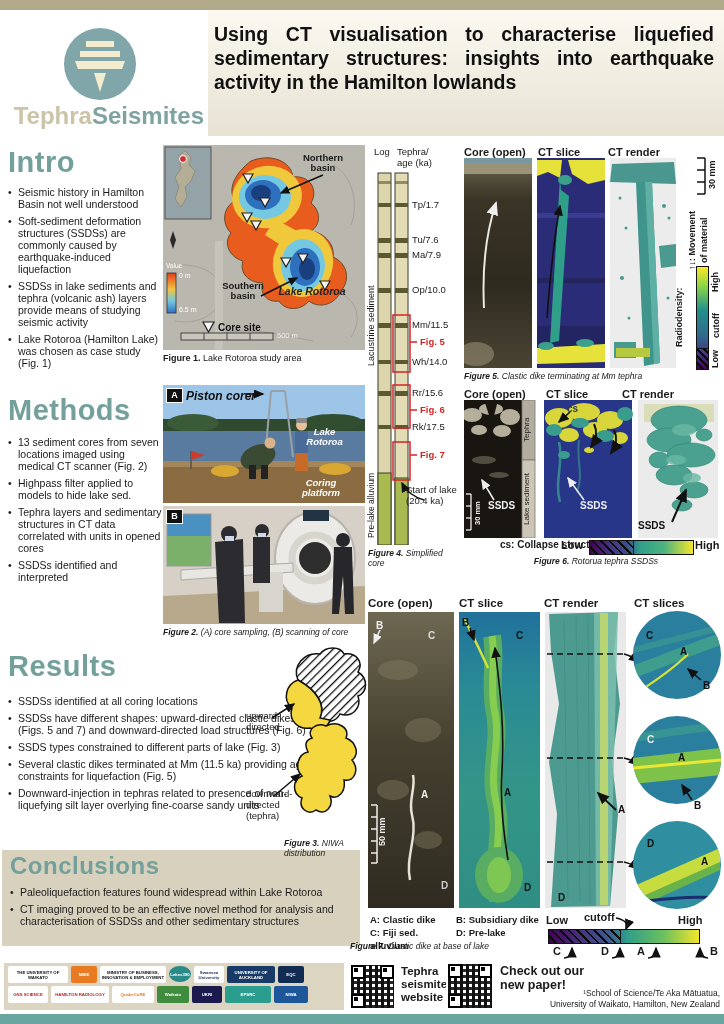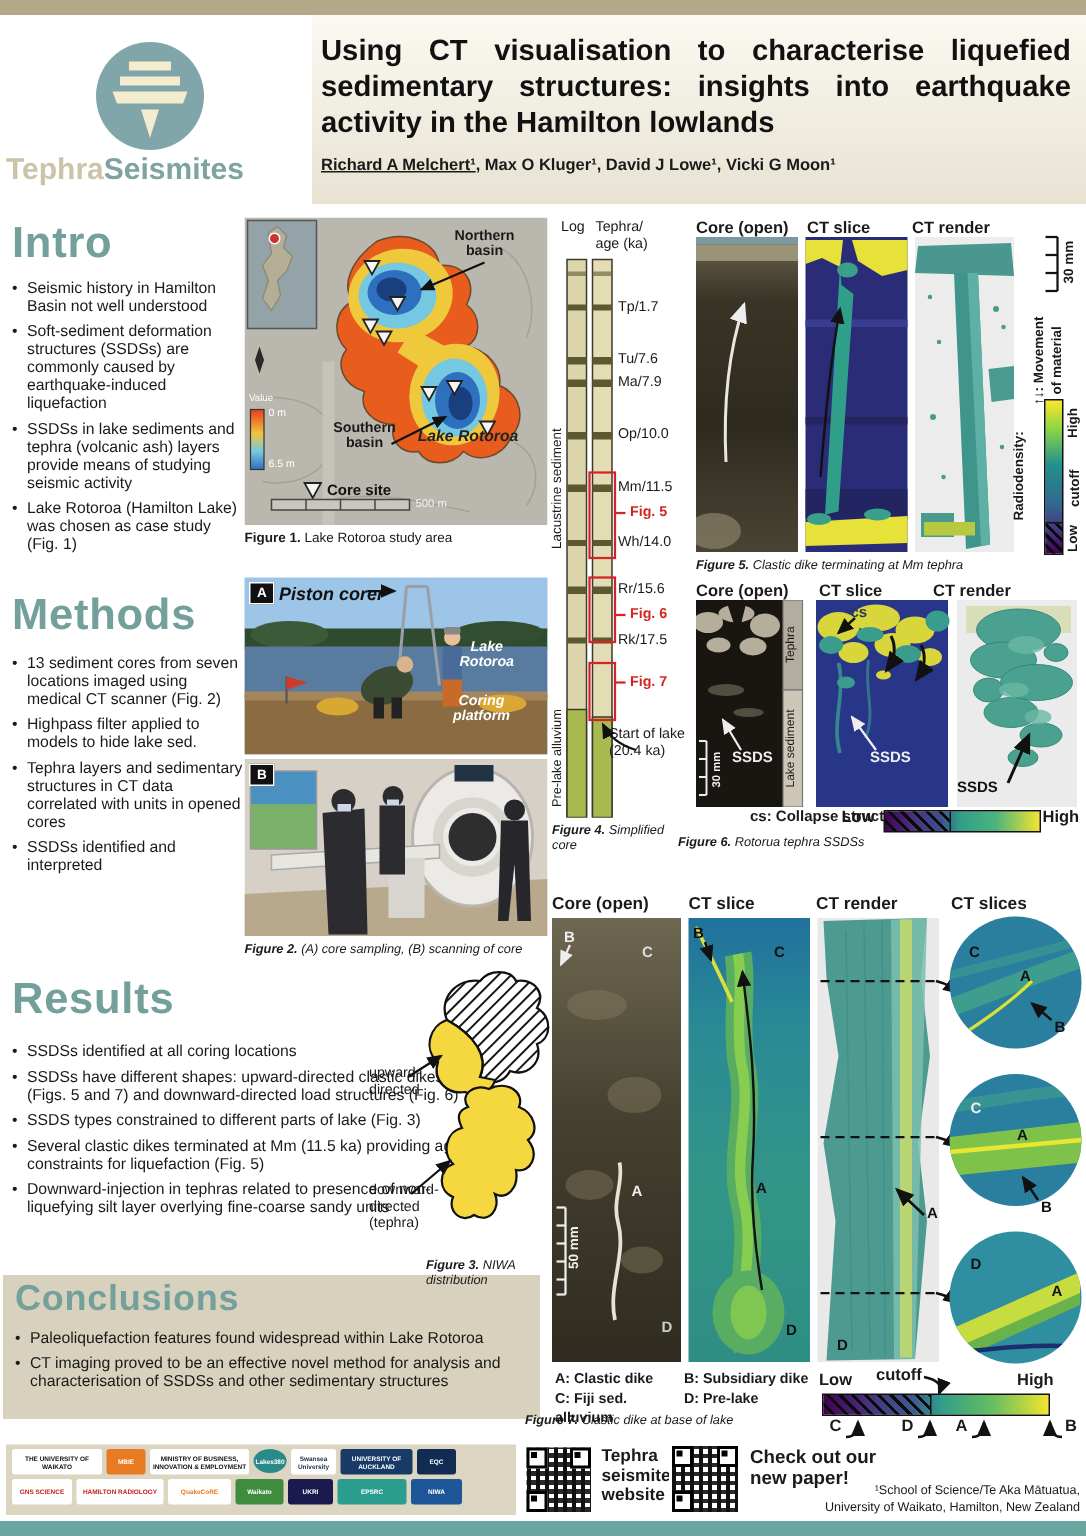--- a/index.html
+++ b/index.html
@@ -41,27 +41,24 @@
   <div class="abs" style="left:0;top:10px;width:724px;height:126px;background:linear-gradient(180deg,#fbf9f1,#e7e2d2);"></div>
   <div class="abs" style="left:0;top:10px;width:208px;height:126px;background:#fff;"></div>
   <div class="abs" style="left:64px;top:28px;width:72px;height:72px;border-radius:50%;background:#81a6aa;">
     <svg width="72" height="72">
       <rect x="22" y="13" width="28" height="6" fill="#f3ecce"></rect>
       <rect x="16" y="23" width="40" height="6" fill="#f3ecce"></rect>
       <polygon points="11,33 61,33 58,41 14,41" fill="#f3ecce"></polygon>
       <polygon points="30,45 42,45 36,64" fill="#f3ecce"></polygon>
     </svg>
   </div>
-  <div class="abs" style="left:4px;top:102px;width:200px;text-align:left;font-size:20px;font-weight:bold;">
+  <div class="abs" style="left:4px;top:102px;width:200px;text-align:right;font-size:24px;font-weight:bold;">
     <span style="color:#cbc4a8;">Tephra</span><span style="color:#7ea3a0;">Seismites</span>
   </div>
   <div class="abs" style="left:214px;top:22px;width:500px;font-size:19.5px;font-weight:bold;line-height:24px;text-align:justify;color:#111;">Using CT visualisation to characterise liquefied sedimentary structures: insights into earthquake activity in the Hamilton lowlands</div>
-  <div class="abs" style="left:214px;top:104px;width:500px;font-size:11px;font-weight:bold;">
-    <span style="text-decoration:underline;">Richard A Melchert¹</span><span>, Max O Kluger¹, David J Lowe¹, Vicki G Moon¹</span>
-  </div>
 
   <div class="abs hdg" style="left:8px;top:146px;font-size:29px;">Intro</div>
   <ul class="abs bullets" style="left:8px;top:186px;width:151px;font-size:10.5px;">
     <li>Seismic history in Hamilton Basin not well understood</li>
     <li>Soft-sediment deformation structures (SSDSs) are commonly caused by earthquake-induced liquefaction</li>
     <li>SSDSs in lake sediments and tephra (volcanic ash) layers provide means of studying seismic activity</li>
     <li>Lake Rotoroa (Hamilton Lake) was chosen as case study (Fig. 1)</li>
   </ul>
 
   <div class="abs hdg" style="left:8px;top:394px;font-size:29px;">Methods</div>
@@ -188,21 +185,21 @@
       <rect x="98" y="80" width="7" height="14" fill="#222"></rect>
     <rect x="132" y="46" width="13" height="24" rx="3" fill="#4a6a9a"></rect>
     <rect x="132" y="68" width="13" height="18" fill="#c86a28"></rect>
     <circle cx="138.5" cy="40" r="5.5" fill="#e8c09a"></circle>
       <rect x="133" y="33" width="11" height="5" rx="2" fill="#888"></rect>
     <path d="M82,9 L100,9" stroke="#111" stroke-width="1.5" marker-end="url(#ab2)"></path>
   </svg>
   <div class="abs tag" style="left:166px;top:388px;">A</div>
   <div class="abs" style="left:186px;top:389px;font-size:12px;font-weight:bold;font-style:italic;color:#111;">Piston corer</div>
   <div class="abs photolab" style="left:297px;top:427px;width:55px;">Lake Rotoroa</div>
-  <div class="abs photolab" style="left:290px;top:463px;width:62px;">Coring platform</div>
+  <div class="abs photolab" style="left:290px;top:478px;width:62px;">Coring platform</div>
   <svg class="abs" style="left:163px;top:506px;" width="202" height="118" viewBox="0 0 202 118">
     <rect width="202" height="118" fill="#d6d0c6"></rect>
     <polygon points="0,90 202,80 202,118 0,118" fill="#b8a98c"></polygon>
     <rect x="4" y="8" width="44" height="52" fill="#4a90c0"></rect>
     <rect x="4" y="30" width="44" height="30" fill="#7ab06a"></rect>
     <rect x="4" y="8" width="44" height="52" fill="none" stroke="#999"></rect>
     <ellipse cx="152" cy="52" rx="40" ry="46" fill="#eceae6" stroke="#b8b5ae" stroke-width="2"></ellipse>
     <circle cx="152" cy="52" r="23" fill="none" stroke="#d8d5ce" stroke-width="7"></circle>
     <circle cx="152" cy="52" r="16" fill="#2e2e2e"></circle>
     <rect x="140" y="4" width="26" height="11" fill="#223344"></rect>
@@ -474,21 +471,21 @@
   <div class="abs flab" style="left:580px;top:500px;color:#eee;">SSDS</div>
   <div class="abs flab" style="left:638px;top:520px;color:#111;">SSDS</div>
   <div class="abs" style="left:464px;top:539px;font-size:10px;font-weight:bold;margin-left:36px;">cs: Collapse structure</div>
   <div class="abs" style="left:561px;top:539px;font-size:11px;font-weight:bold;">Low</div>
   <div class="abs" style="left:589px;top:540px;width:103px;height:13px;border:1px solid #111;
        background:linear-gradient(90deg,#440154 0%,#46327e 18%,#3b4f8e 36%,#2f9d8a 48%,#4db47f 72%,#f4e52c 100%);">
     <div style="position:absolute;left:0;top:0;width:42%;height:100%;border-right:1.5px solid #111;
          background:repeating-linear-gradient(45deg,rgba(0,0,0,0) 0 4px,#0a0a0a 4px 6px);"></div>
   </div>
   <div class="abs" style="left:695px;top:539px;font-size:11px;font-weight:bold;">High</div>
-  <div class="abs cap" style="left:452px;top:556px;width:256px;">
+  <div class="abs cap" style="left:468px;top:556px;width:256px;text-align:center;">
     <span class="cl">Figure 6.</span><span class="ct"> Rotorua tephra SSDSs</span>
   </div>
 
   <div class="abs ptitle" style="left:368px;top:597px;font-size:11.5px;">Core (open)</div>
   <div class="abs ptitle" style="left:459px;top:597px;font-size:11.5px;">CT slice</div>
   <div class="abs ptitle" style="left:544px;top:597px;font-size:11.5px;">CT render</div>
   <div class="abs ptitle" style="left:634px;top:597px;font-size:11.5px;">CT slices</div>
   <svg class="abs" style="left:368px;top:610px;" width="356" height="302" viewBox="0 0 356 302">
     <defs>
       <marker id="ab7" markerWidth="8" markerHeight="8" refX="6" refY="3" orient="auto">

